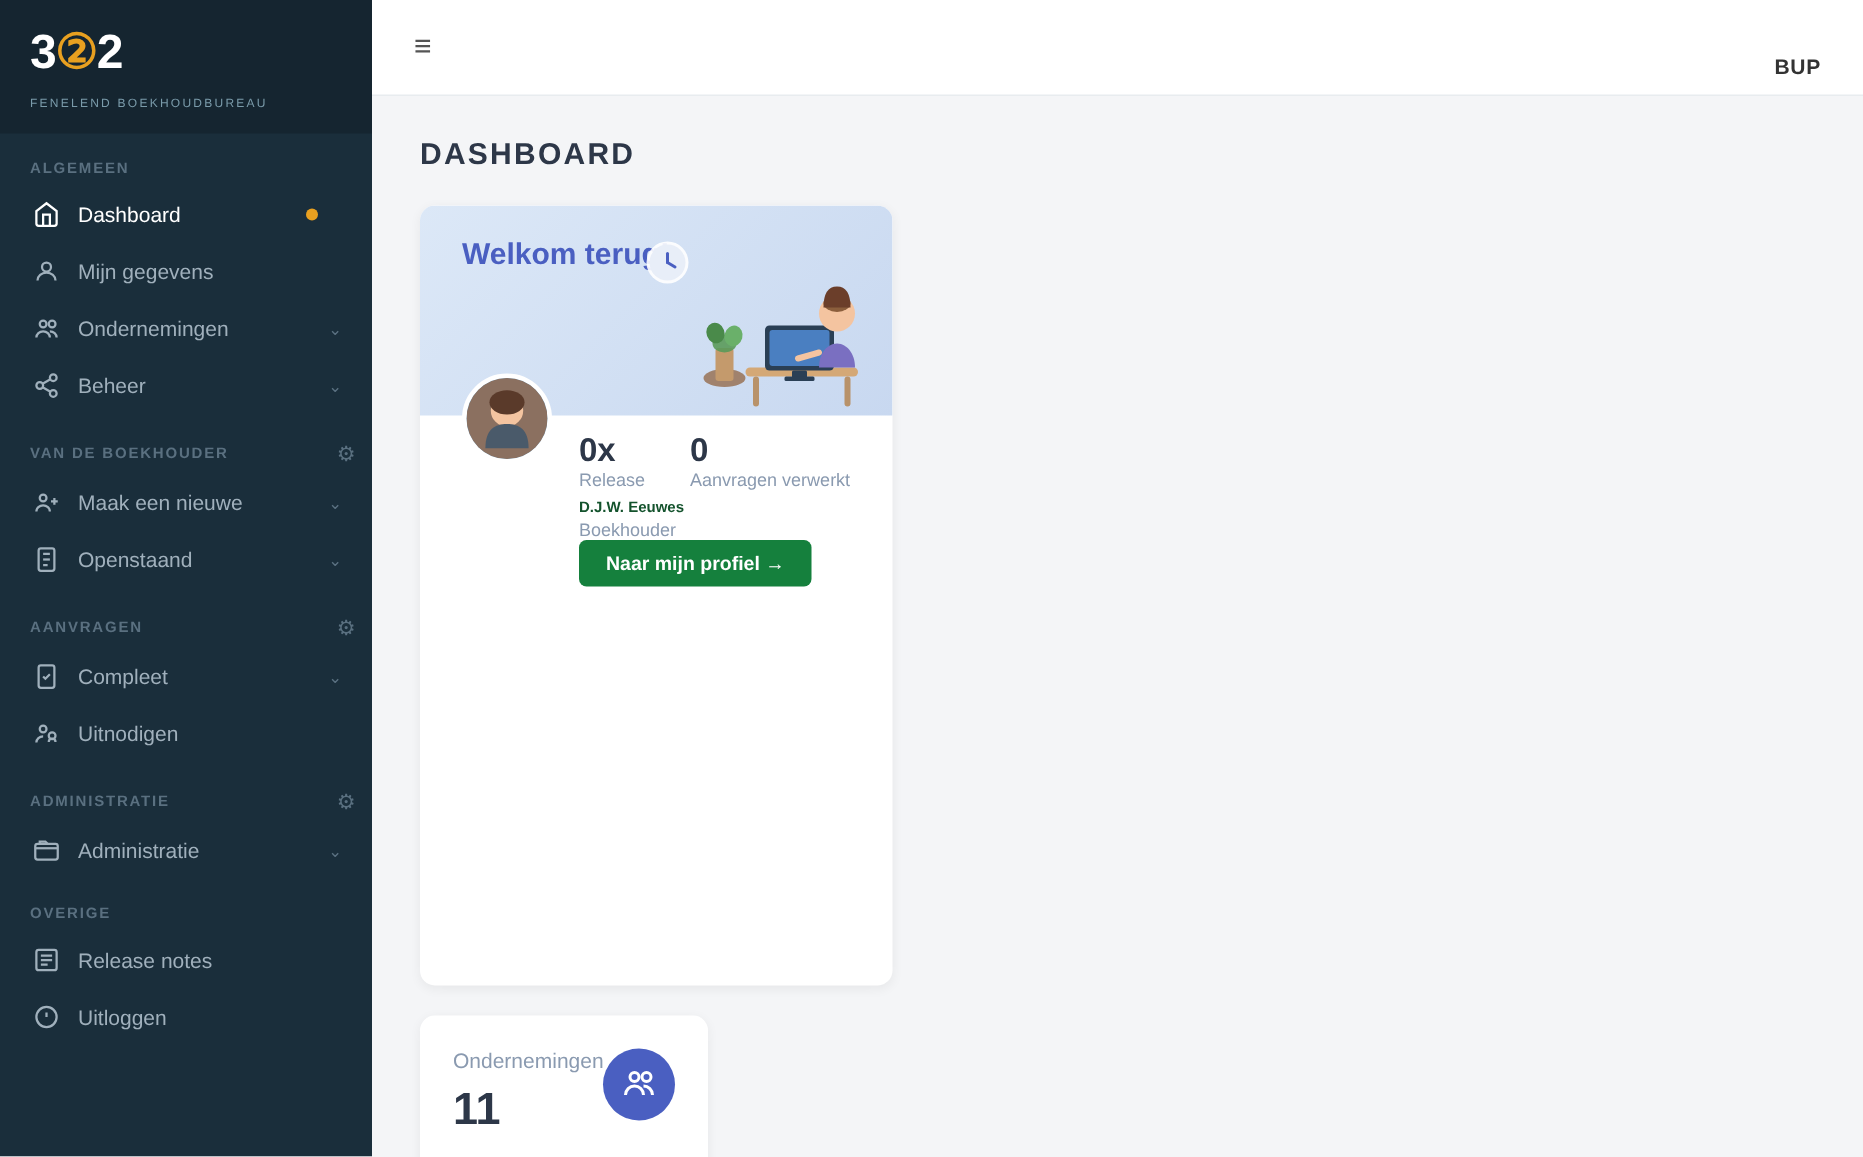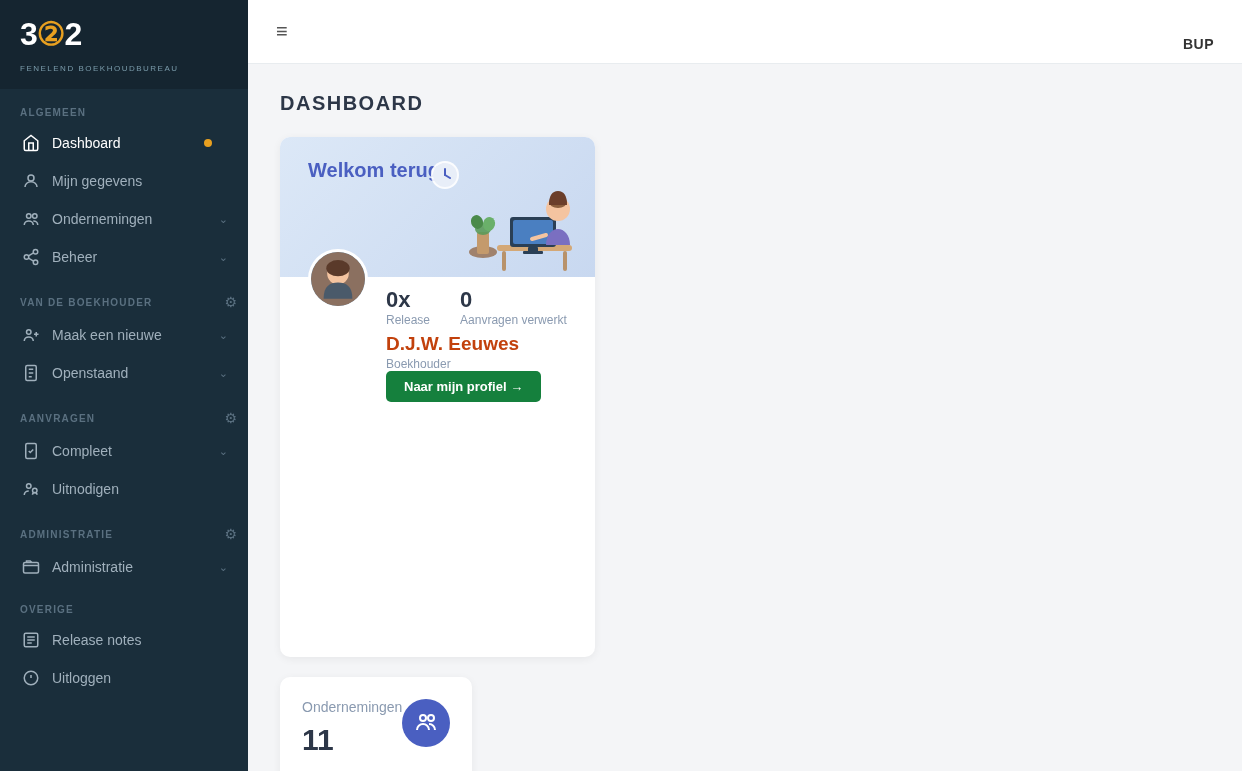--- a/index.html
+++ b/index.html
@@ -194,21 +194,21 @@
     }
     .avatar svg { width: 60px; height: 60px; }
     .user-info { flex: 1; padding-top: 10px; }
     .user-stats {
       display: flex;
       gap: 30px;
       margin-bottom: 6px;
     }
     .stat-value { font-size: 22px; font-weight: 700; color: #2d3748; }
     .stat-label { font-size: 12px; color: #8a9ab0; }
-    .user-name { font-size: 19px; font-weight: 700; color: #c2410c; margin-bottom: 2px; }
+    .user-name { font-size: 10px; font-weight: 700; color: #14532d; margin-bottom: 2px; }
     .user-role { font-size: 12px; color: #8a9ab0; }
     .profile-btn {
       background: #15803d;
       color: #fff;
       border: none;
       border-radius: 5px;
       padding: 8px 18px;
       font-size: 13px;
       font-weight: 600;
       cursor: pointer;

